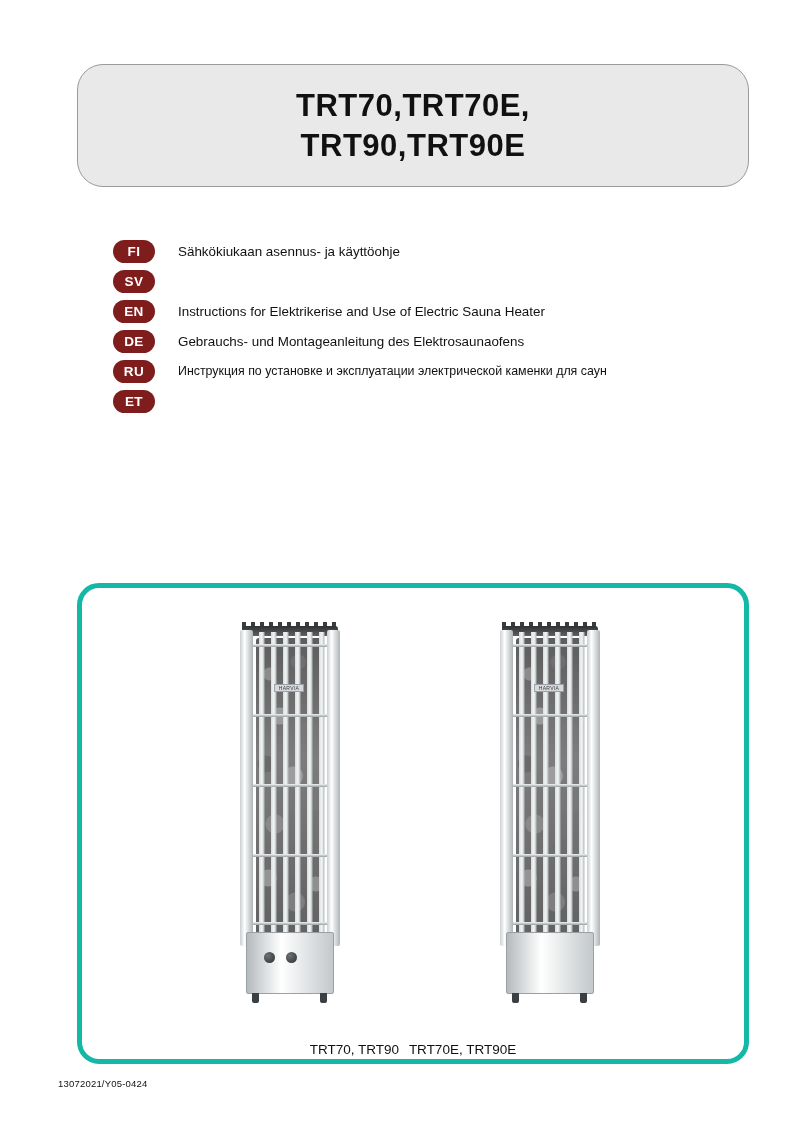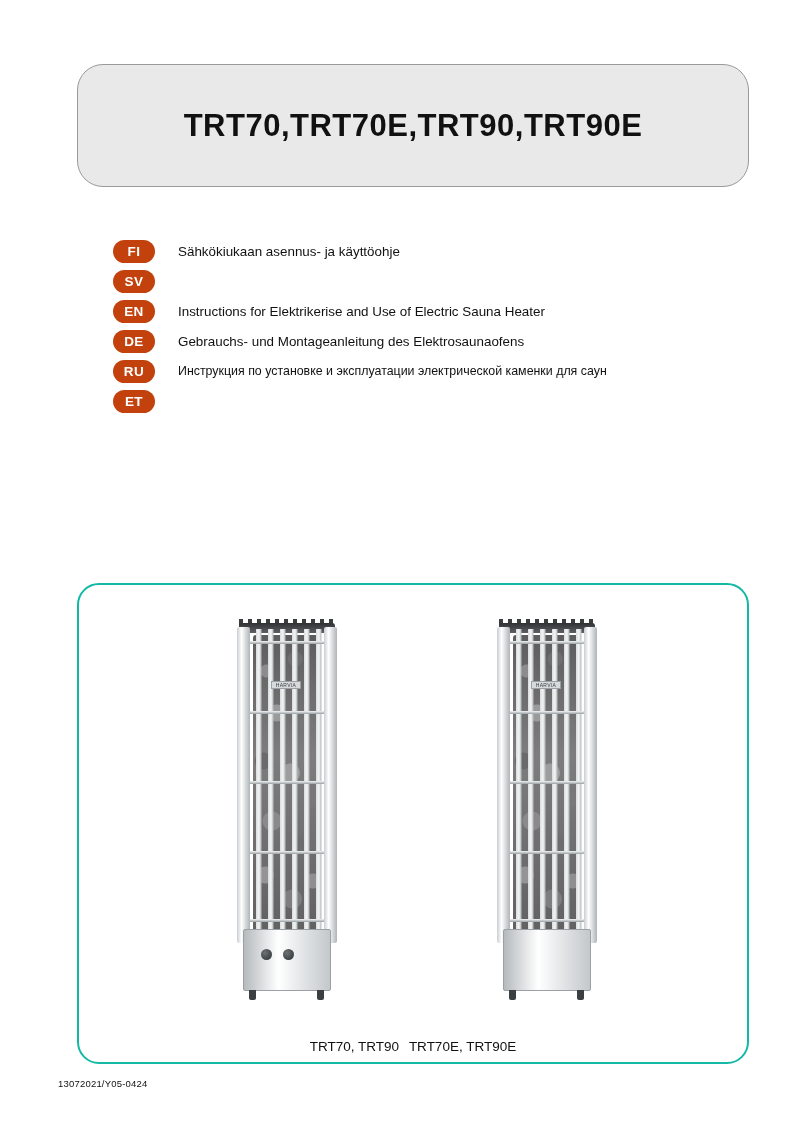--- a/index.html
+++ b/index.html
@@ -29,21 +29,21 @@
     position: absolute;
     left: 77px;
     top: 64px;
     width: 672px;
     height: 123px;
     border: 1px solid #9a9a9a;
     border-radius: 26px;
     background: #e9e9e9;
     box-sizing: border-box;
     display: flex;
-    flex-direction: row;
+    flex-direction: column;
     align-items: center;
     justify-content: center;
   }
   .title-line {
     font-size: 31px;
     font-weight: bold;
     letter-spacing: 0.5px;
     line-height: 1.28;
     color: #111;
     white-space: nowrap;
@@ -59,21 +59,21 @@
   .lang-row {
     display: flex;
     align-items: center;
     height: 30px;
     margin-bottom: 0px;
   }
   .lang-badge {
     width: 42px;
     height: 23px;
     border-radius: 12px;
-    background: #c2410c;
+    background: #7f1d1d;
     color: #ffffff;
     font-size: 13.5px;
     font-weight: bold;
     display: flex;
     align-items: center;
     justify-content: center;
     flex: 0 0 auto;
     letter-spacing: 0.4px;
   }
   .lang-text {
@@ -87,21 +87,21 @@
     font-size: 12.4px;
   }
 
   
   .image-box {
     position: absolute;
     left: 77px;
     top: 583px;
     width: 672px;
     height: 481px;
-    border: 2px solid #14b8a6;
+    border: 5px solid #14b8a6;
     border-radius: 22px;
     background: #ffffff;
     box-sizing: border-box;
   }
 
   .heaters {
     position: absolute;
     left: 0;
     top: 34px;
     width: 100%;

